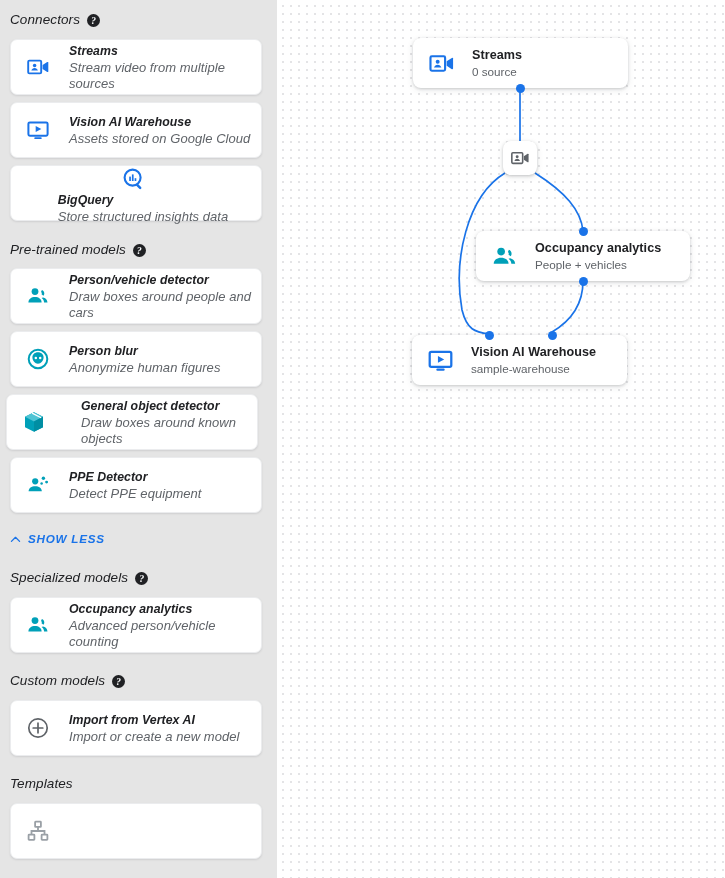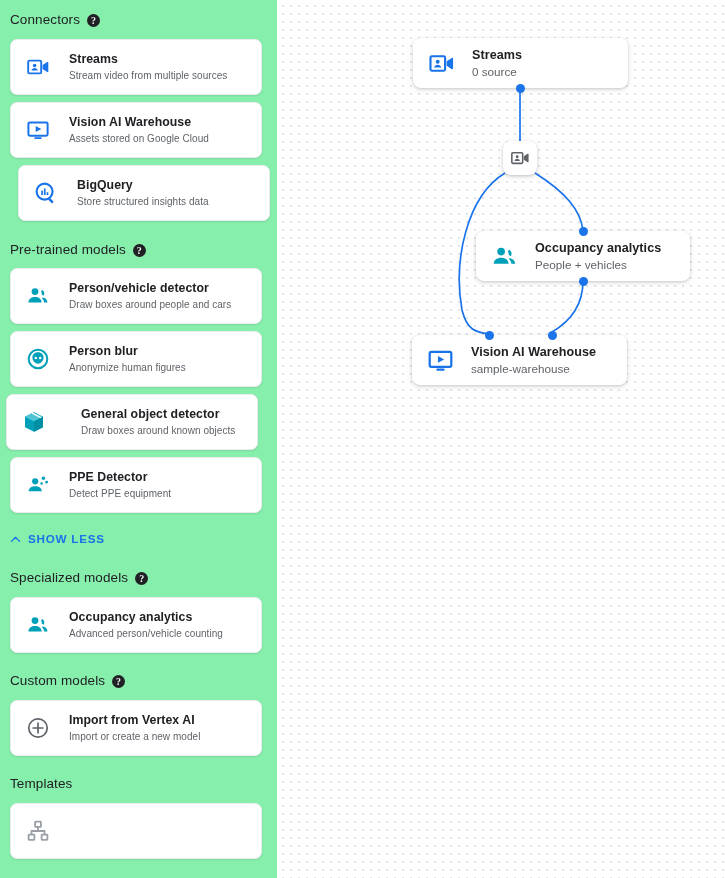--- a/index.html
+++ b/index.html
@@ -9,23 +9,24 @@
     background: #ffffff;
     overflow: hidden;
   }
   #app { position: relative; width: 725px; height: 878px; display: flex; }
 
   
   #sidebar {
     position: relative;
     width: 277px;
     height: 878px;
-    background: #86efac;
+    background: #e5e5e5;
     overflow: hidden;
     flex: 0 0 277px;
+    font-style: italic;
   }
   .section-header {
     display: flex;
     align-items: center;
     gap: 7px;
     padding: 0 0 0 10px;
     height: 22px;
   }
   .section-title {
     font-size: 13.5px;
@@ -69,21 +70,21 @@
   }
   .card-text { display: flex; flex-direction: column; justify-content: center; }
   .card-title {
     font-size: 12.3px;
     font-weight: bold;
     color: #202124;
     line-height: 16px;
     letter-spacing: .05px;
   }
   .card-sub {
-    font-size: 10px;
+    font-size: 13px;
     color: #5f6368;
     line-height: 16px;
     margin-top: 1px;
     letter-spacing: .05px;
   }
   .show-less {
     display: flex;
     align-items: center;
     gap: 6px;
     padding-left: 9px;
@@ -197,21 +198,21 @@
             <path d="M9.7 8.1l5.6 3.0-5.6 3.0z" fill="#1a73e8"></path>
             <rect x="8.3" y="19.2" width="7.4" height="1.9" rx=".9" fill="#1a73e8"></rect>
           </svg>
       </span>
       <span class="card-text">
         <span class="card-title">Vision AI Warehouse</span>
         <span class="card-sub">Assets stored on Google Cloud</span>
       </span>
     </div>
 
-    <div class="card" style="position:absolute;left:18px;top:165px;">
+    <div class="card" style="position:absolute;left:10px;top:165px;flex-direction:column;">
       <span class="card-icon">
         <svg width="24" height="24" viewBox="0 0 24 24">
             <circle cx="10.6" cy="10.6" r="8" fill="none" stroke="#1a73e8" stroke-width="2.1"></circle>
             <g fill="#1a73e8">
               <rect x="7.2" y="9.6" width="1.7" height="4.4"></rect>
               <rect x="9.9" y="7.4" width="1.7" height="6.6"></rect>
               <rect x="12.6" y="11.2" width="1.7" height="2.8"></rect>
             </g>
             <rect x="15.4" y="16.3" width="6.4" height="2.5" rx="1.25" transform="rotate(45 15.4 16.3)" fill="#1a73e8"></rect>
           </svg>

